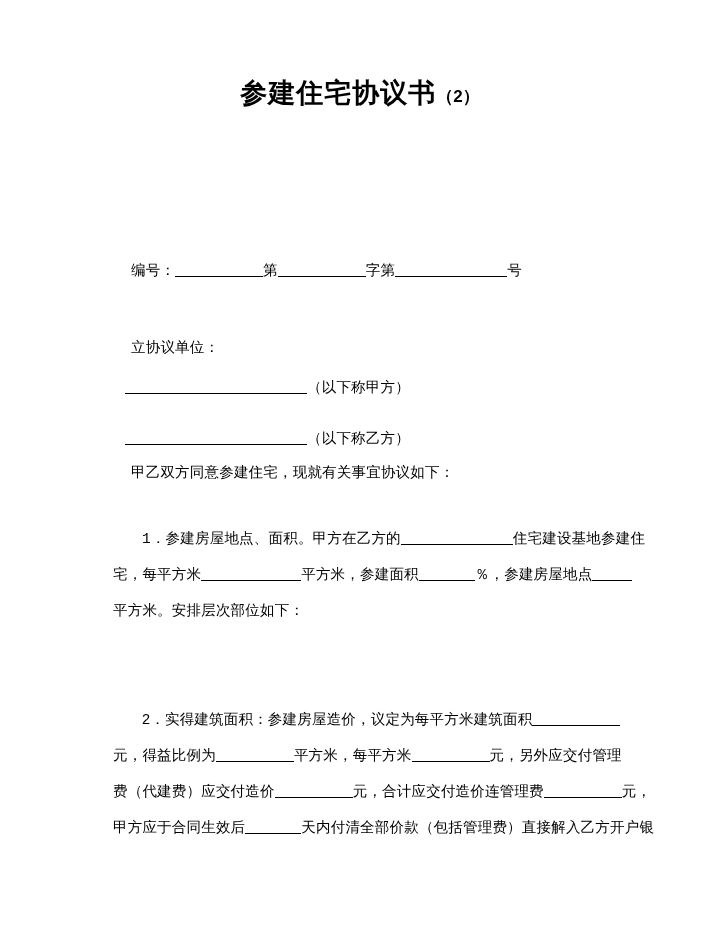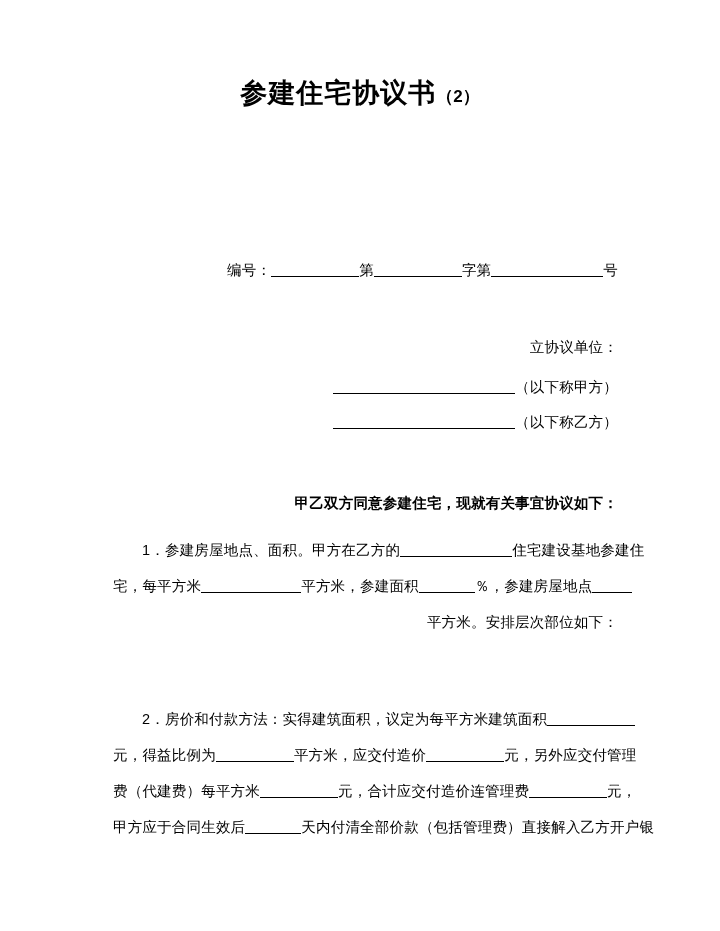--- a/index.html
+++ b/index.html
@@ -46,21 +46,20 @@
     position: absolute;
     left: 113px;
     width: 505px;
     font-size: 14.5px;
     line-height: 36px;
     letter-spacing: 0.2px;
   }
 
   .line {
     white-space: nowrap;
-    text-align: right;
   }
 
   .indent {
     display: inline-block;
     width: 29px;
   }
 
   
   .blank {
     display: inline-block;
@@ -96,52 +95,52 @@
       <span style="display:inline-block;width:18px;"></span><span>立协议单位：</span>
     </div>
   </div>
 
   <div class="body-block" style="top: 369px;">
     <div class="line">
       <span style="display:inline-block;width:12px;"></span><span class="blank b-party"></span><span>（以下称甲方）</span>
     </div>
   </div>
 
-  <div class="body-block" style="top: 404px;">
+  <div class="body-block" style="top: 420px;">
     <div class="line">
       <span style="display:inline-block;width:12px;"></span><span class="blank b-party"></span><span>（以下称乙方）</span>
     </div>
   </div>
 
-  <div class="body-block" style="top: 485px; font-weight: bold;">
+  <div class="body-block" style="top: 454px;">
     <div class="line">
       <span style="display:inline-block;width:18px;"></span><span>甲乙双方同意参建住宅，现就有关事宜协议如下：</span>
     </div>
   </div>
 
-  <div class="body-block" style="top: 532px;">
+  <div class="body-block" style="top: 521px; font-family: Liberation Mono, monospace;">
     <div class="line">
       <span class="indent"></span><span>1．</span><span>参建房屋地点、面积。甲方在乙方的</span><span class="blank b-xxl"></span><span>住宅建设基地参建住</span>
     </div>
     <div class="line">
       <span>宅，每平方米</span><span class="blank b-xl"></span><span>平方米，参建面积</span><span class="blank b-sm"></span><span>％，参建房屋地点</span><span class="blank b-xs"></span>
     </div>
     <div class="line">
       <span>平方米。安排层次部位如下：</span>
     </div>
   </div>
 
   <div class="body-block" style="top: 701px;">
     <div class="line">
-      <span class="indent"></span><span>2．</span><span>房价和付款方法：实得建筑面积，议定为每平方米建筑面积</span><span class="blank b-lg"></span>
+      <span class="indent"></span><span>2．</span><span>实得建筑面积：参建房屋造价，议定为每平方米建筑面积</span><span class="blank b-lg"></span>
     </div>
     <div class="line">
-      <span>元，得益比例为</span><span class="blank b-md"></span><span>平方米，应交付造价</span><span class="blank b-md"></span><span>元，另外应交付管理</span>
+      <span>元，得益比例为</span><span class="blank b-md"></span><span>平方米，每平方米</span><span class="blank b-md"></span><span>元，另外应交付管理</span>
     </div>
     <div class="line">
-      <span>费（代建费）每平方米</span><span class="blank b-md"></span><span>元，合计应交付造价连管理费</span><span class="blank b-md"></span><span>元，</span>
+      <span>费（代建费）应交付造价</span><span class="blank b-md"></span><span>元，合计应交付造价连管理费</span><span class="blank b-md"></span><span>元，</span>
     </div>
     <div class="line">
       <span>甲方应于合同生效后</span><span class="blank b-sm"></span><span>天内付清全部价款（包括管理费）直接解入乙方开户银</span>
     </div>
   </div>
 
 </div>
 
 </body></html>

